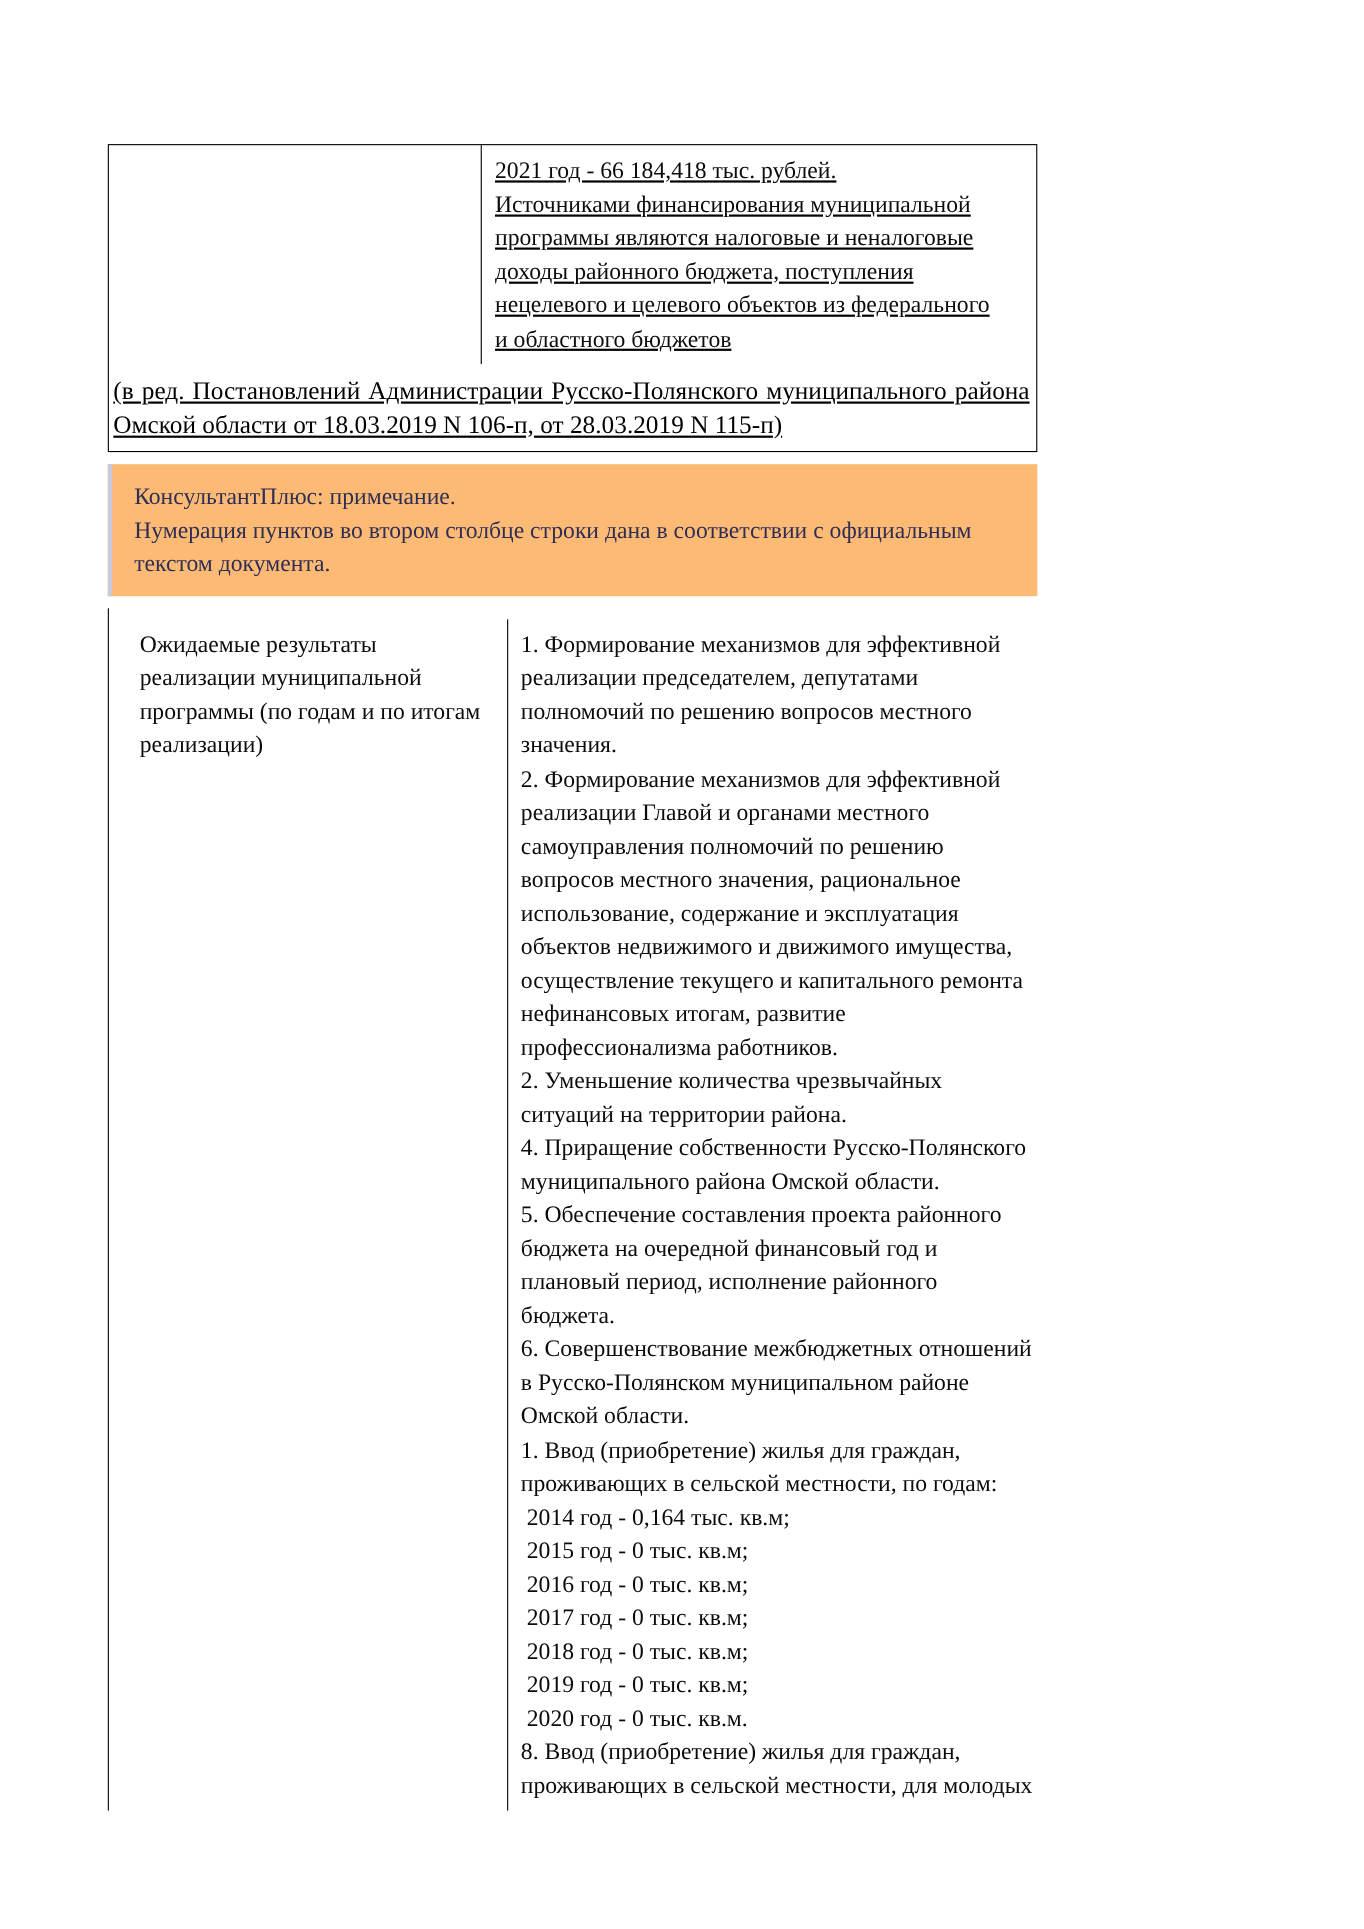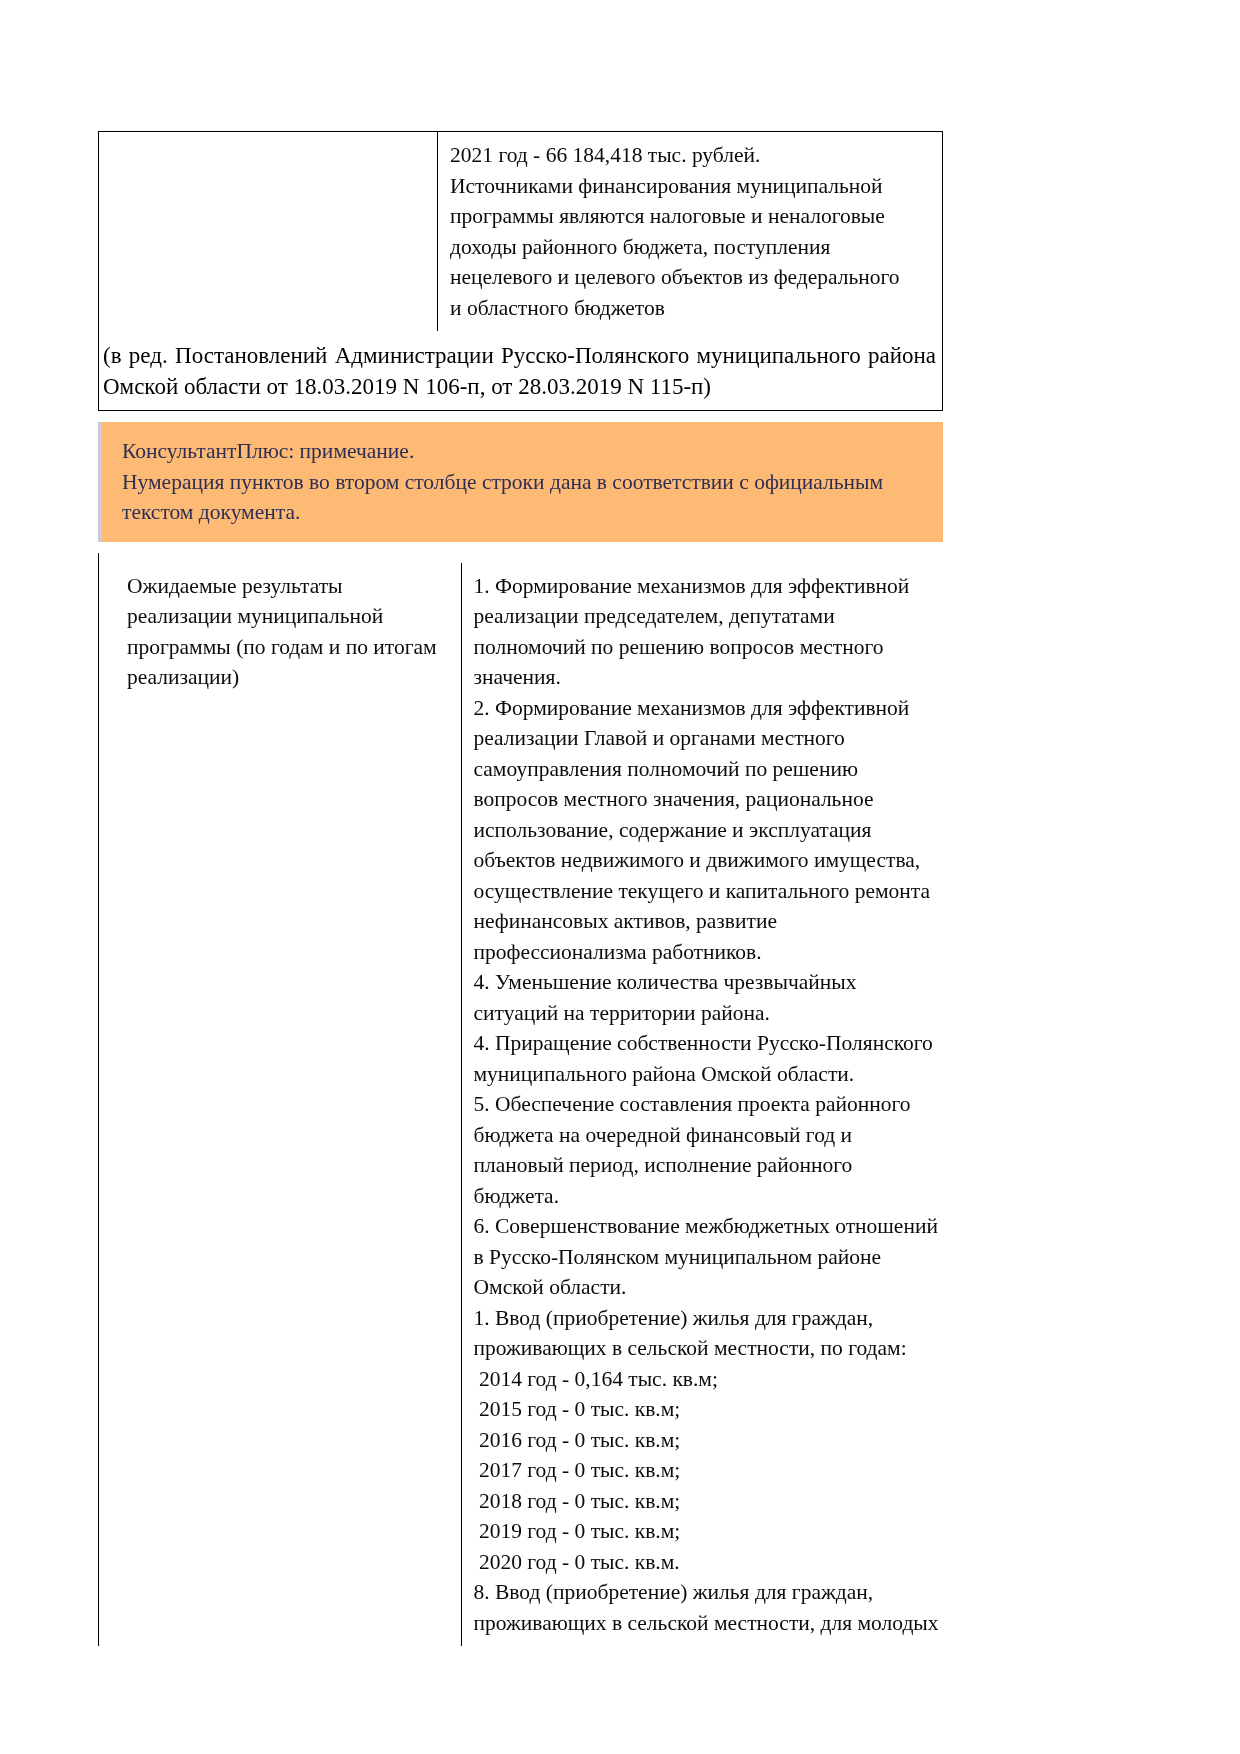--- a/index.html
+++ b/index.html
@@ -52,20 +52,21 @@
   .cellpad-right {
     padding: 8px 8px 8px 12px;
   }
 
   
   .block-top {
     border-left: 1.5px solid #000;
     border-top: 1.5px solid #000;
     border-right: 1.5px solid #000;
     border-bottom: 1.5px solid #000;
+    text-decoration: underline;
   }
   .vline {
     border-left: 1.2px solid #000;
   }
 
   .txt {
     font-size: 21.5px;
     line-height: 30.5px;
     color: #0b0b0b;
   }
@@ -184,23 +185,23 @@
               <p class="list-line">реализации председателем, депутатами</p>
               <p class="list-line">полномочий по решению вопросов местного</p>
               <p class="list-line">значения.</p>
               <p class="list-line">2. Формирование механизмов для эффективной</p>
               <p class="list-line">реализации Главой и органами местного</p>
               <p class="list-line">самоуправления полномочий по решению</p>
               <p class="list-line">вопросов местного значения, рациональное</p>
               <p class="list-line">использование, содержание и эксплуатация</p>
               <p class="list-line">объектов недвижимого и движимого имущества,</p>
               <p class="list-line">осуществление текущего и капитального ремонта</p>
-              <p class="list-line">нефинансовых активов, развитие</p>
+              <p class="list-line">нефинансовых итогам, развитие</p>
               <p class="list-line">профессионализма работников.</p>
-              <p class="list-line">4. Уменьшение количества чрезвычайных</p>
+              <p class="list-line">2. Уменьшение количества чрезвычайных</p>
               <p class="list-line">ситуаций на территории района.</p>
               <p class="list-line">4. Приращение собственности Русско-Полянского</p>
               <p class="list-line">муниципального района Омской области.</p>
               <p class="list-line">5. Обеспечение составления проекта районного</p>
               <p class="list-line">бюджета на очередной финансовый год и</p>
               <p class="list-line">плановый период, исполнение районного</p>
               <p class="list-line">бюджета.</p>
               <p class="list-line">6. Совершенствование межбюджетных отношений</p>
               <p class="list-line">в Русско-Полянском муниципальном районе</p>
               <p class="list-line">Омской области.</p>

